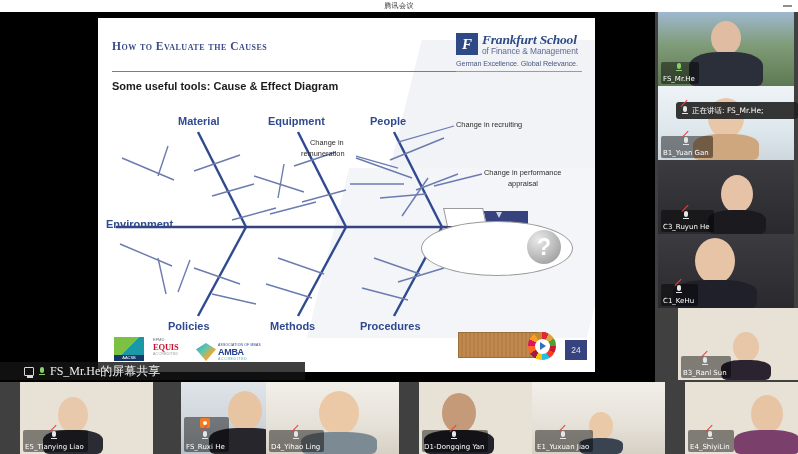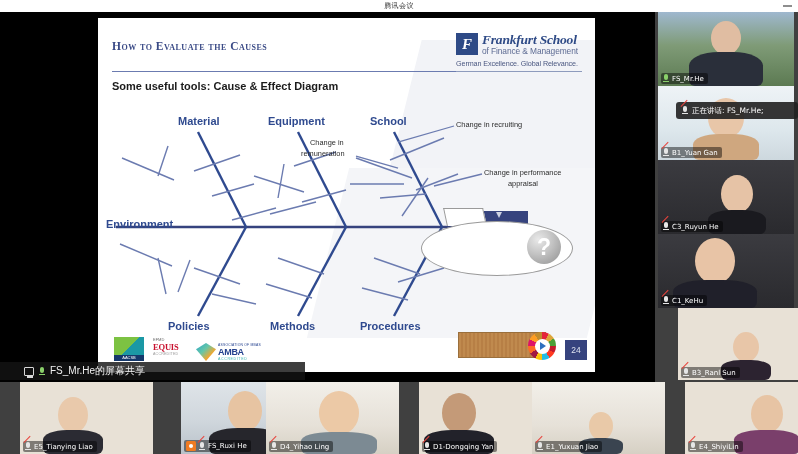--- a/index.html
+++ b/index.html
@@ -198,30 +198,30 @@
   }
   #sharebar .ico { width: 10px; height: 9px; position: relative; flex: 0 0 auto; }
   #sharebar .screen-ico { border: 1.2px solid #d8d8d8; border-radius: 1px; }
   #sharebar .screen-ico::after {
     content: ""; position: absolute; left: 2px; bottom: -3px; width: 6px; height: 1.4px; background: #d8d8d8;
   }
   #sharebar .mic-ico { width: 6px; height: 9px; }
   #sharebar .mic-ico .cap { width: 4px; height: 6px; border-radius: 2px; background: #8ad06a; margin: 0 auto; }
   #sharebar .mic-ico .base { width: 6px; height: 1.2px; background: #8ad06a; margin: 1px auto 0; }
   #sharebar .label {
-    font-size: 10px; color: #f0f0f0; white-space: nowrap;
-    font-family: Liberation Sans, sans-serif;
+    font-size: 12px; color: #f0f0f0; white-space: nowrap;
+    font-family: Liberation Serif, serif;
   }
 
   
   .tile { position: absolute; overflow: hidden; background: #111; }
   .nametag {
     position: absolute; left: 3px; bottom: 2px; display: flex; align-items: center; gap: 3px;
     background: rgba(0,0,0,.45); padding: 1px 4px 1px 2px; border-radius: 2px;
-    z-index: 5; max-width: 94%;
+    z-index: 5; max-width: 94%; flex-direction: column;
   }
   .nametag .name {
     font-size: 7px; color: #ffffff; white-space: nowrap; overflow: hidden; text-overflow: ellipsis;
     font-family: "DejaVu Sans", sans-serif;
   }
   .mic-muted { width: 6px; height: 9px; position: relative; flex: 0 0 auto; }
   .mic-muted .cap { width: 4px; height: 6px; border-radius: 2px; background: #e6e6e6; margin: 0 auto; }
   .mic-muted .base { width: 6px; height: 1.2px; background: #e6e6e6; margin: 1px auto 0; }
   .mic-muted .slash {
     position: absolute; left: -1px; top: 0px; width: 9px; height: 1.4px; background: #e8433c;
@@ -378,21 +378,21 @@
 
           <g stroke="#6b7bb0" stroke-width="1.3">
             <line x1="300" y1="44" x2="356" y2="28"></line>
             <line x1="258" y1="58" x2="300" y2="70"></line>
             <line x1="336" y1="88" x2="384" y2="76"></line>
           </g>
         </svg>
 
         <div class="cat-label" style="left:80px;  top:17px;">Material</div>
         <div class="cat-label" style="left:170px; top:17px;">Equipment</div>
-        <div class="cat-label" style="left:272px; top:17px;">School</div>
+        <div class="cat-label" style="left:272px; top:17px;">People</div>
         <div class="cat-label" style="left:70px;  top:222px;">Policies</div>
         <div class="cat-label" style="left:172px; top:222px;">Methods</div>
         <div class="cat-label" style="left:262px; top:222px;">Procedures</div>
         <div class="cat-label" style="left:8px;   top:120px;">Environment</div>
 
         <div class="ann-label" style="left:212px; top:40px;">Change in</div>
         <div class="ann-label" style="left:203px; top:51px;">remuneration</div>
         <div class="ann-label" style="left:358px; top:22px;">Change in recruiting</div>
         <div class="ann-label" style="left:386px; top:70px;">Change in performance</div>
         <div class="ann-label" style="left:410px; top:81px;">appraisal</div>

